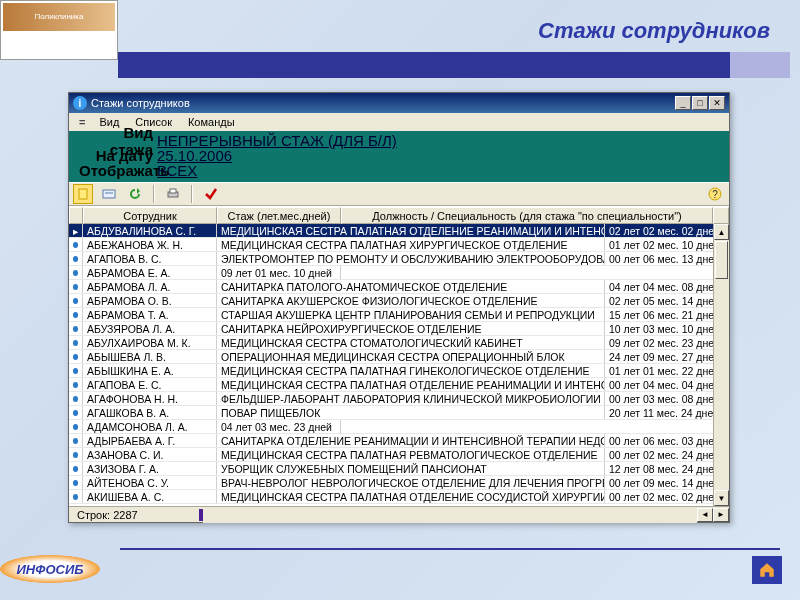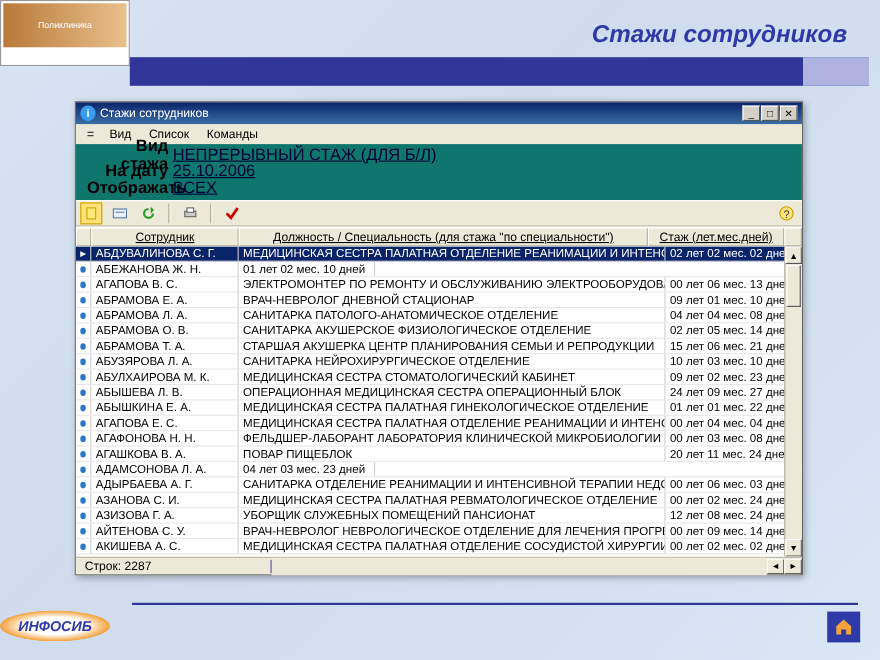--- a/index.html
+++ b/index.html
@@ -1,19 +1,19 @@
 <!DOCTYPE html>
 <html><head>
 <meta charset="utf-8">
 <style>
   * { box-sizing: border-box; margin: 0; padding: 0; }
   body { width: 800px; height: 600px; font-family: Tahoma, Arial, sans-serif; font-size: 11px; background: #d4e0f0; position: relative; overflow: hidden; }
   .page-bg { position:absolute; inset:0; background: linear-gradient(135deg,#d8e4f2 0%,#cfdcee 40%,#d3e0f0 70%,#d9e6f4 100%); }
   .logo-banner { position:absolute; left:0; top:0; width:118px; height:60px; background:#fff; border:1px solid #999; font-size:7px; color:#555; padding:2px; line-height:1.1; }
-  .logo-banner .strip { height:40px; background: linear-gradient(90deg,#b97a3a,#e8c08c); margin-bottom:2px; display:flex; align-items:center; justify-content:center; color:#fff; font-size:8px;}
+  .logo-banner .strip { height:28px; background: linear-gradient(90deg,#b97a3a,#e8c08c); margin-bottom:2px; display:flex; align-items:center; justify-content:center; color:#fff; font-size:8px;}
   .blue-stripe { position:absolute; left:118px; top:52px; right:10px; height:26px; background:#303598; }
   .blue-stripe .lt { position:absolute; right:0; top:0; width:60px; height:26px; background:#b0b3e0;}
   .page-title { position:absolute; right:30px; top:18px; font-size:22px; font-weight:bold; font-style:italic; color:#2d3aa8; }
   .footer-line { position:absolute; left:120px; right:20px; top:548px; height:2px; background:#303598;}
   .infosib { position:absolute; left:0; top:554px; width:100px; height:30px; display:flex; align-items:center; }
   .infosib .oval { width:100px; height:28px; border-radius:50%; background:radial-gradient(ellipse at center,#fff 40%,#f4a23c 70%,transparent 72%); display:flex; align-items:center; justify-content:center; font-weight:bold; font-style:italic; color:#2d3aa8; font-size:13px;}
   .home-btn { position:absolute; right:18px; top:556px; width:30px; height:28px; background:#2d3aa8; display:flex; align-items:center; justify-content:center; cursor:pointer;}
   .home-btn svg { width:18px; height:18px; }
 
   
@@ -28,32 +28,32 @@
   .menubar .mdash { padding:1px 6px; cursor:pointer; font-weight:bold; color:#444;}
   .filters { background:#0f766e; padding:2px 10px 4px 10px; font-size:15px; color:#000;}
   .filters .row { display:flex; align-items:center; height:15px;}
   .filters .lab { font-weight:bold; width:78px; text-align:right; padding-right:4px;}
   .filters .val { color:#003; text-decoration:underline; cursor:pointer;}
   .toolbar { height:24px; background:#ece9d8; border-top:1px solid #fff; border-bottom:1px solid #aca899; display:flex; align-items:center; padding:0 4px; gap:6px;}
   .tbtn { width:20px; height:20px; display:flex; align-items:center; justify-content:center; cursor:pointer; border:1px solid transparent;}
   .tbtn.highlight{ background:#ffe27a; border:1px solid #c9a200;}
   .tb-sep { width:2px; height:18px; border-left:1px solid #aca899; border-right:1px solid #fff; margin:0 2px;}
   .tb-spacer{ flex:1;}
-  .grid-head { display:flex; background:#ece9d8; border-top:1px solid #fff; height:18px; font-size:11px;text-decoration:underline;}
+  .grid-head { display:flex; background:#ece9d8; border-top:1px solid #fff; height:18px; font-size:11px;}
   .gh-cell { border:1px solid; border-color:#fff #aca899 #aca899 #fff; padding:1px 4px; display:flex; align-items:center; overflow:hidden; white-space:nowrap; cursor:pointer;}
   .gh-cell.center{justify-content:center;}
   .grid-body { height:282px; overflow:hidden; background:#fff; position:relative;}
   .grow { display:flex; height:14px; font-size:10.5px; border-bottom:1px solid #e8e8e8; color:#000;}
   .grow.sel { background:#0a246a; color:#fff;}
   .gcell { padding:0 4px; overflow:hidden; white-space:nowrap; border-right:1px solid #d0d0d0; display:flex; align-items:center;}
   .vscroll { position:absolute; right:0; top:0; bottom:0; width:16px; background:#ece9d8; border-left:1px solid #aca899;}
   .vscroll .vsbtn { height:16px; background:#ece9d8; border:1px solid; border-color:#fff #555 #555 #fff; display:flex; align-items:center; justify-content:center; cursor:pointer; font-size:8px;}
   .vscroll .thumb { position:absolute; left:1px; right:1px; top:17px; height:38px; background:#ece9d8; border:1px solid; border-color:#fff #555 #555 #fff;}
   .hscroll { height:16px; background:#ece9d8; border-top:1px solid #aca899; display:flex; align-items:center; font-size:11px;}
-  .hscroll .status { padding:0 8px; width:178px; border-right:1px solid #4c1d95;}
+  .hscroll .status { padding:0 8px; width:134px; border-right:4px solid #4c1d95;}
   .hscroll .track { flex:1; position:relative; height:16px; background:#ece9d8;}
   .hscroll .hsbtn { width:16px; height:14px; background:#ece9d8; border:1px solid; border-color:#fff #555 #555 #fff; display:flex; align-items:center; justify-content:center; cursor:pointer; font-size:8px;}
   .col-dot{width:14px; flex:0 0 14px;}
   .col-emp{width:134px; flex:0 0 134px;}
   .col-pos{flex:1;}
   .col-exp{width:124px; flex:0 0 124px;}
   .col-sb{width:16px; flex:0 0 16px;}
   .dot{ width:6px;height:6px;background:#2a78c9;border-radius:50%;}
 </style>
 </head>
@@ -139,55 +139,55 @@
         <svg width="14" height="14">
           <circle cx="7" cy="7" r="6" fill="#ffe27a" stroke="#c9a200"></circle>
           <text x="7" y="11" text-anchor="middle" font-size="10" fill="#333">?</text>
         </svg>
       </div>
   </div>
 
   <div class="grid-head">
     <div class="gh-cell col-dot"></div>
     <div class="gh-cell col-emp center">Сотрудник</div>
+    <div class="gh-cell col-exp center">Стаж (лет.мес.дней)</div>
     <div class="gh-cell col-pos center">Должность / Специальность (для стажа "по специальности")</div>
-    <div class="gh-cell col-exp center">Стаж (лет.мес.дней)</div>
     <div class="gh-cell col-sb"></div>
   </div>
 
   <div class="grid-body" id="grid-body">
     <div class="grow sel">
         <div class="gcell col-dot">
           <span style="color:#fff">▸</span>
         </div>
         <div class="gcell col-emp">АБДУВАЛИНОВА С. Г.</div>
         <div class="gcell col-pos">МЕДИЦИНСКАЯ СЕСТРА ПАЛАТНАЯ ОТДЕЛЕНИЕ РЕАНИМАЦИИ И ИНТЕНСИВНОЙ ТЕР</div>
         <div class="gcell col-exp">02 лет 02 мес. 02 дней</div>
       </div>
       <div class="grow">
         <div class="gcell col-dot">
           <span class="dot"></span>
         </div>
         <div class="gcell col-emp">АБЕЖАНОВА Ж. Н.</div>
+        <div class="gcell col-pos">МЕДИЦИНСКАЯ СЕСТРА ПАЛАТНАЯ ХИРУРГИЧЕСКОЕ ОТДЕЛЕНИЕ</div>
         <div class="gcell col-exp">01 лет 02 мес. 10 дней</div>
       </div>
       <div class="grow">
         <div class="gcell col-dot">
           <span class="dot"></span>
         </div>
         <div class="gcell col-emp">АГАПОВА В. С.</div>
         <div class="gcell col-pos">ЭЛЕКТРОМОНТЕР ПО РЕМОНТУ И ОБСЛУЖИВАНИЮ ЭЛЕКТРООБОРУДОВАНИЯ V РАЗ</div>
         <div class="gcell col-exp">00 лет 06 мес. 13 дней</div>
       </div>
       <div class="grow">
         <div class="gcell col-dot">
           <span class="dot"></span>
         </div>
         <div class="gcell col-emp">АБРАМОВА Е. А.</div>
-        <div class="gcell col-pos">ВРАЧ-НЕВРОЛОГ ДНЕВНОЙ СТАЦИОНАР</div>
         <div class="gcell col-exp">09 лет 01 мес. 10 дней</div>
       </div>
       <div class="grow">
         <div class="gcell col-dot">
           <span class="dot"></span>
         </div>
         <div class="gcell col-emp">АБРАМОВА Л. А.</div>
         <div class="gcell col-pos">САНИТАРКА ПАТОЛОГО-АНАТОМИЧЕСКОЕ ОТДЕЛЕНИЕ</div>
         <div class="gcell col-exp">04 лет 04 мес. 08 дней</div>
       </div>

